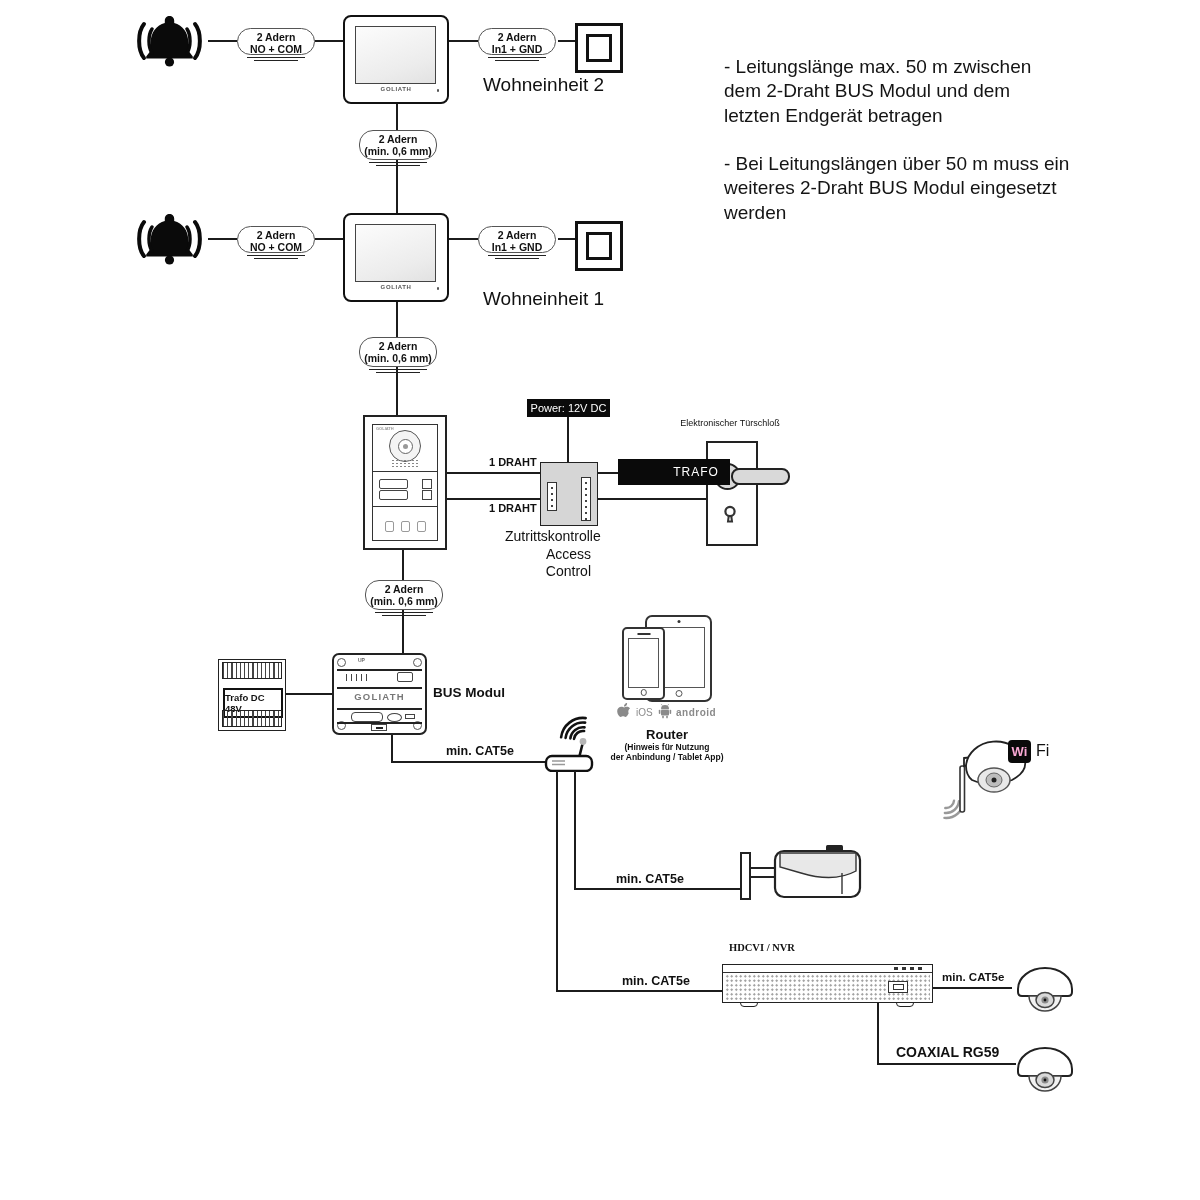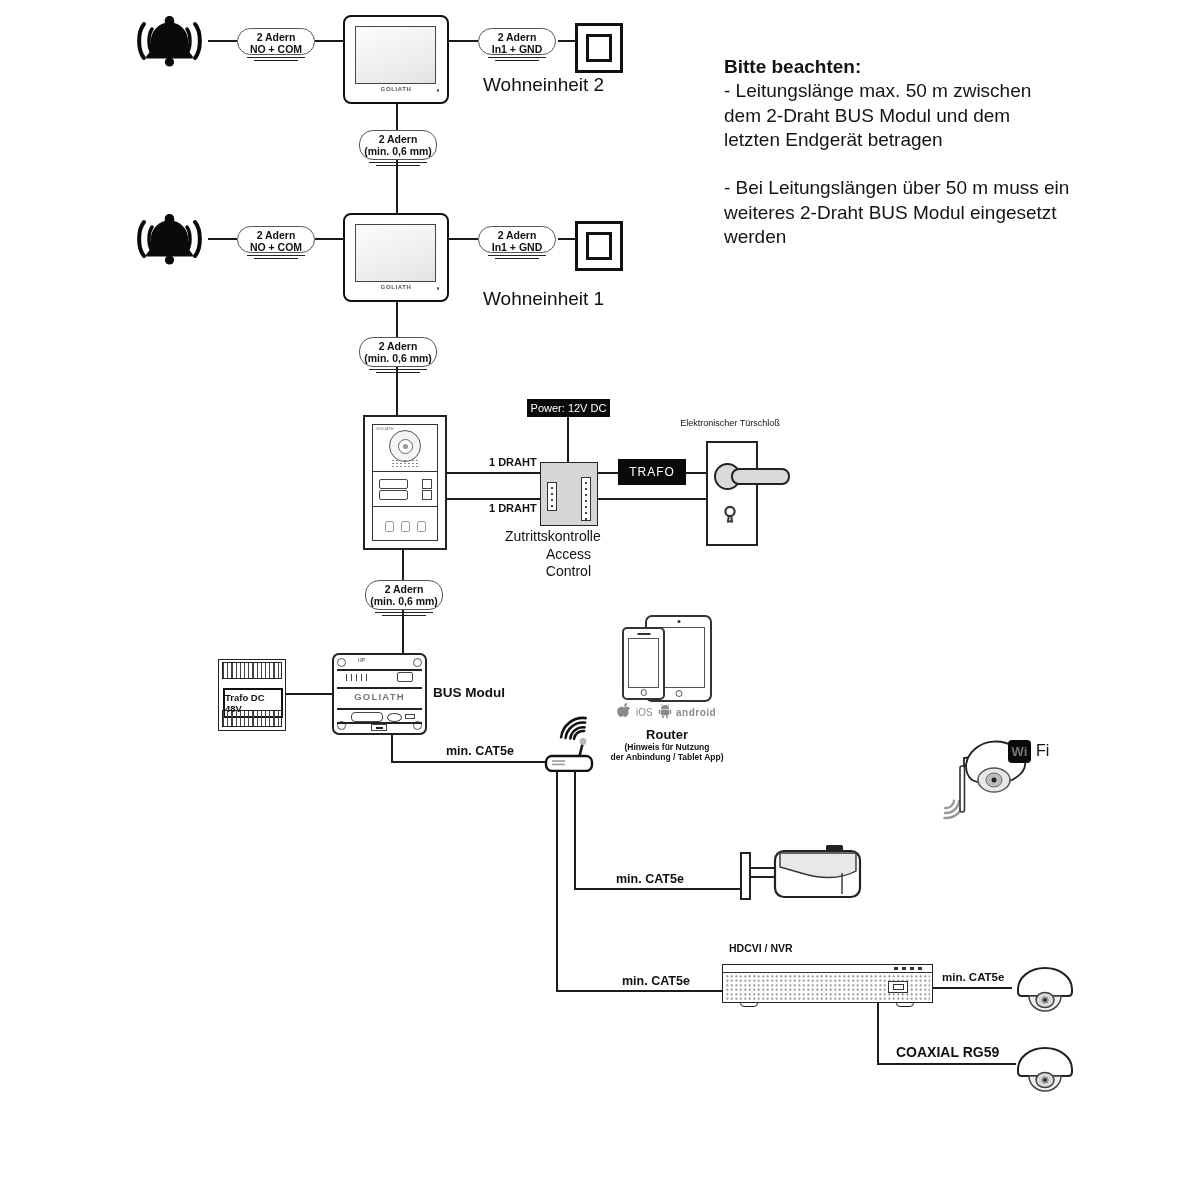--- a/index.html
+++ b/index.html
@@ -112,21 +112,21 @@
   .nvr .top{position:absolute;left:0;right:0;top:0;height:7px;border-bottom:1.2px solid #333;background:#fff;}
   .nvr .led{position:absolute;top:1.8px;width:4px;height:3.5px;background:#333;}
   .nvr .body{position:absolute;left:2px;right:2px;top:9px;bottom:2px;
        background-image:radial-gradient(circle,#9a9a9a 1px,transparent 1.2px);background-size:4.5px 4.5px;}
   .nvr .btn{position:absolute;right:24px;top:16px;width:18px;height:10px;border:1.4px solid #333;background:#fff;
        display:flex;align-items:center;justify-content:center;z-index:2;}
   .nvr .btn i{display:block;width:9px;height:4px;border:1.1px solid #333;}
   .foot{position:absolute;width:16px;height:4px;border:1.3px solid #222;border-radius:0 0 4px 4px;background:#fff;}
 
   .wibox{position:absolute;left:1008px;top:740px;width:23px;height:23px;background:#0a0a0a;border-radius:4px;
-       color:#737373;font-size:13px;font-weight:bold;display:flex;align-items:center;justify-content:center;z-index:4;}
+       color:#f9a8d4;font-size:13px;font-weight:bold;display:flex;align-items:center;justify-content:center;z-index:4;}
 
   .notes{position:absolute;left:724px;top:55px;width:372px;font-size:19px;line-height:1.28;color:#141414;}
   .notes .t{font-weight:bold;}
   .notes p{margin:0 0 24px 0;white-space:pre-line;}
 
   .footer{position:absolute;left:0;right:0;top:1131px;text-align:center;font-size:18px;color:#141414;}
   .footer b{font-weight:bold;}
 
   .gray{color:#8a8a8a;}
 </style>
@@ -246,21 +246,21 @@
   <div class="ac">
     <div class="strip" style="left:6px;top:19px;width:8px;height:27px"></div>
     <div class="strip" style="left:40px;top:14px;width:8px;height:42px"></div>
   </div>
   <div class="abs" style="left:505px;top:528px;width:86px;text-align:right;font-size:14px;line-height:1.25;">
     <div>Zutrittskontrolle</div>
     <div>Access Control</div>
   </div>
 
   <div class="hl" style="left:596px;top:472px;width:22px"></div>
-  <div class="blackbox" style="left:618px;top:459px;width:68px;height:26px;font-size:12px;letter-spacing:1px;">
+  <div class="blackbox" style="left:618px;top:459px;width:68px;height:26px;font-size:12px;letter-spacing:1px;padding-left:44px;">
     <span>TRAFO</span>
   </div>
   <div class="hl" style="left:686px;top:472px;width:20px"></div>
   <div class="hl" style="left:596px;top:498px;width:110px"></div>
   <div class="lbl" style="left:650px;top:418px;width:160px;text-align:center;font-size:9px;font-weight:normal;">Elektronischer Türschloß</div>
   <div class="lock">
     <div class="knob"></div>
     <div class="bar"></div>
     <svg style="position:absolute;left:14px;top:62px" width="16" height="20" viewBox="0 0 16 20">
       <circle cx="8" cy="6.5" r="4.6" fill="none" stroke="#333" stroke-width="2.2"></circle>
@@ -369,21 +369,21 @@
     <rect x="12" y="25" width="25" height="9" fill="#fff" stroke="#222" stroke-width="2"></rect>
     <rect x="88" y="2" width="17" height="7" rx="1.5" fill="#222"></rect>
     <rect x="37" y="8" width="85" height="46" rx="9" fill="#fff" stroke="#222" stroke-width="2.2"></rect>
     <path d="M42,10 L118,10 L118,28 Q96,40 63,30 L42,24 Z" fill="#e8e8e8" stroke="#333" stroke-width="1.4"></path>
     <line x1="104" y1="30" x2="104" y2="51" stroke="#333" stroke-width="1.4"></line>
   </svg>
 
   <div class="hl" style="left:556px;top:990px;width:166px"></div>
   <div class="lbl" style="left:622px;top:974px;font-size:12.5px;">min. CAT5e</div>
 
-  <div class="lbl" style="left:729px;top:942px;font-size:10.5px;">HDCVI / NVR</div>
+  <div class="lbl" style="left:729px;top:942px;font-size:10.5px;font-family:Liberation Serif, serif;">HDCVI / NVR</div>
   <div class="nvr">
     <div class="top">
       <div class="led" style="right:34px"></div>
       <div class="led" style="right:26px"></div>
       <div class="led" style="right:18px"></div>
       <div class="led" style="right:10px"></div>
     </div>
     <div class="body"></div>
     <div class="btn">
         <i></i>
@@ -425,21 +425,20 @@
     <ellipse cx="70" cy="52" rx="16" ry="12" fill="#e8e8e8" stroke="#555" stroke-width="1.5"></ellipse>
     <ellipse cx="70" cy="52" rx="8" ry="7" fill="#bdbdbd" stroke="#666" stroke-width="1"></ellipse>
     <circle cx="70" cy="52" r="2.5" fill="#222"></circle>
   </svg>
   <div class="wibox">
     <span>Wi</span>
   </div>
   <div class="lbl" style="left:1036px;top:742px;font-size:16px;font-weight:normal;">Fi</div>
 
   <div class="notes">
-    <div class="t">Bitte beachten:</div>
     <p>- Leitungslänge max. 50 m zwischen
 dem 2-Draht BUS Modul und dem
 letzten Endgerät betragen</p>
     <p>- Bei Leitungslängen über 50 m muss ein
 weiteres 2-Draht BUS Modul eingesetzt
 werden</p>
   </div>
 
 
 </div>

